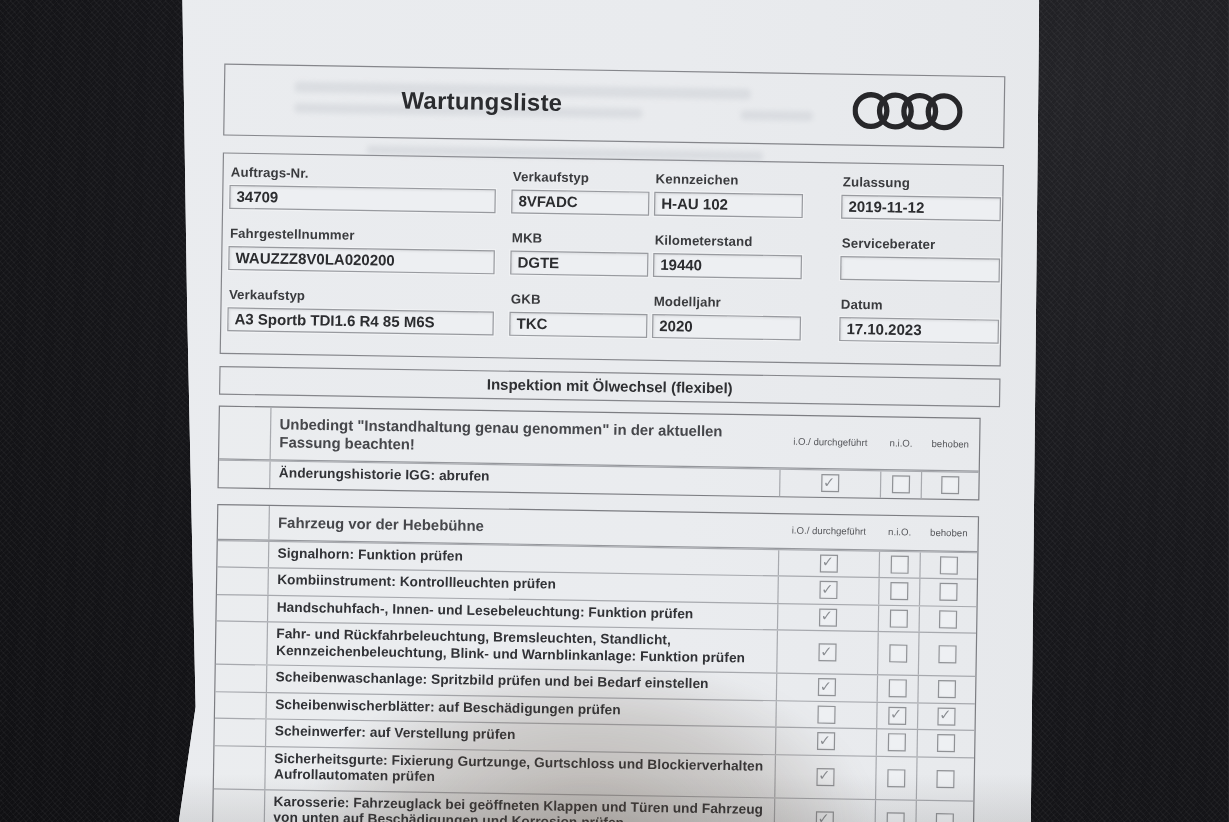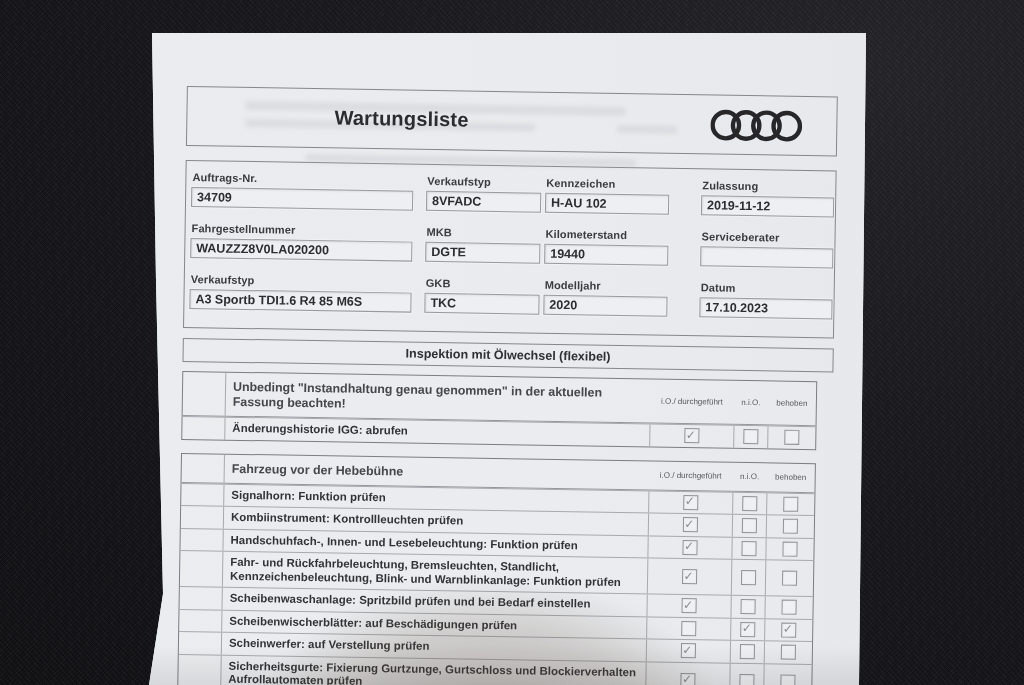--- a/index.html
+++ b/index.html
@@ -15,21 +15,20 @@
       repeating-linear-gradient(-44deg, rgba(255,255,255,0.022) 0 1px, rgba(0,0,0,0) 1px 3px),
       radial-gradient(ellipse at 85% 10%, #232327 0%, #18181c 45%, #101013 100%);
   }
   
   .paper{
     position:absolute;inset:0;
     clip-path:polygon(152px 0, 866px 0, 859px 100%, 149px 100%, 163px 86%, 156px 38%);
     background:
       linear-gradient(91deg, #f8f9fb 0%, #f2f3f6 2%, #eaecef 5%, #e9ebee 55%, #e6e8eb 88%, #e2e4e8 94%, #f0f1f4 97.5%, #d8dade 100%),
       #e9ebee;
-    margin-top: 33px;
   }
   .doc{position:absolute;left:187px;top:47px;width:651px;transform:rotate(0.92deg);transform-origin:0 0;color:#2e2f32;}
 
   
   .ghost{position:absolute;background:#b9bdc4;opacity:.30;border-radius:3px;filter:blur(2px);pointer-events:none;}
 
   
   .title-bar{position:relative;margin-top:6px;height:58px;border:1.5px solid #85868b;}
   .doc-title{position:absolute;left:0;top:50%;transform:translateY(-52%);width:66%;text-align:center;
     font-size:20px;font-weight:bold;letter-spacing:.2px;color:#2b2c2f;}

